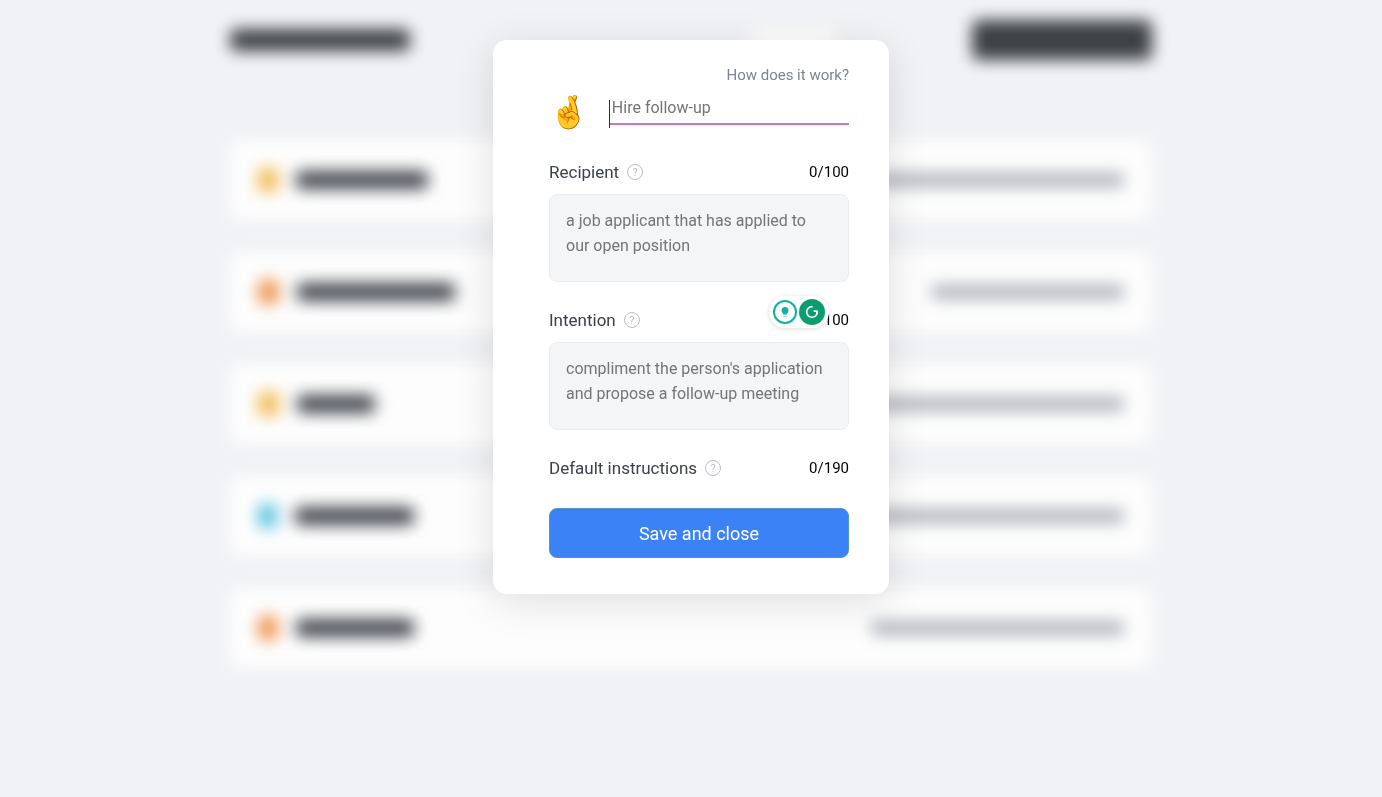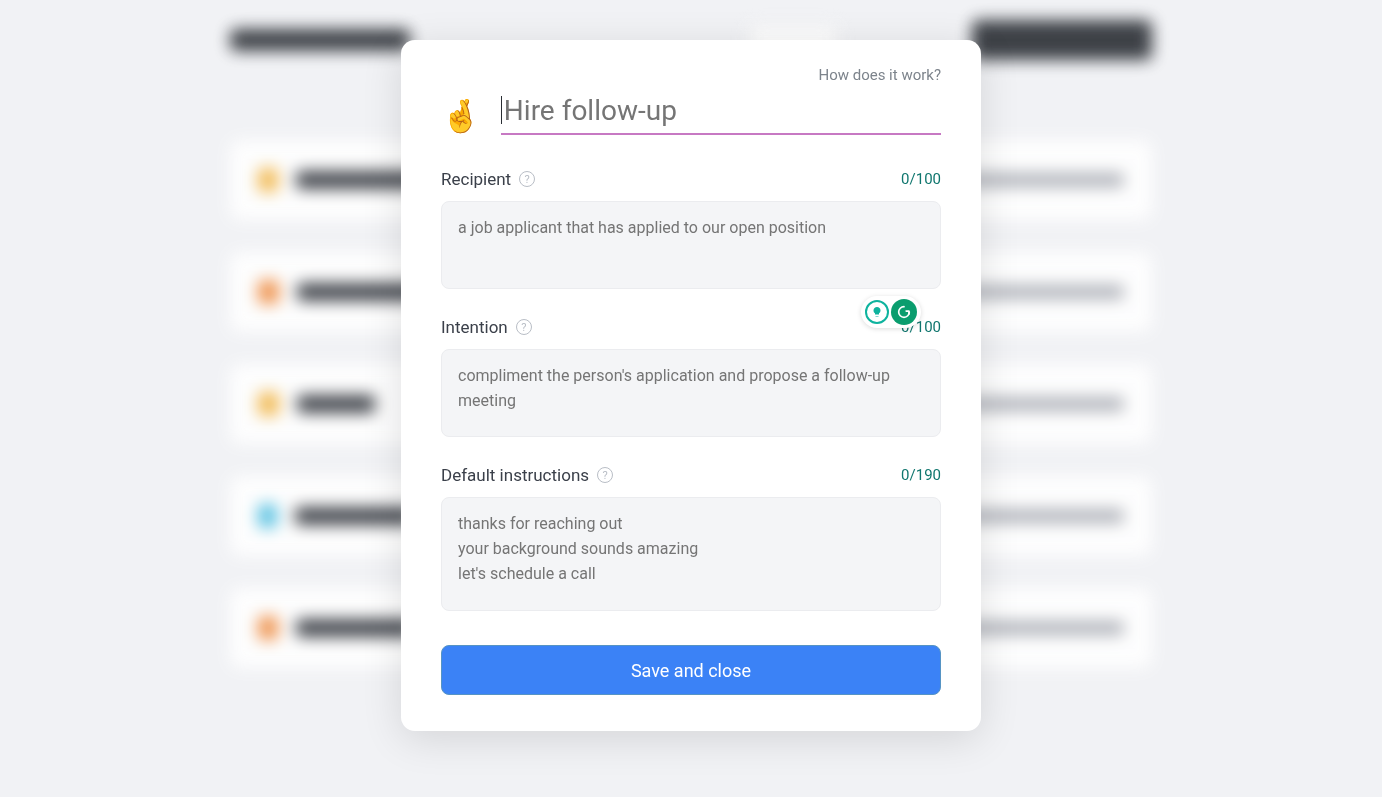--- a/index.html
+++ b/index.html
@@ -97,25 +97,25 @@
     .bg-row:nth-child(4) .bg-text2 { width: 350px; }
     .bg-row:nth-child(5) .bg-text1 { width: 140px; }
     .bg-row:nth-child(5) .bg-text2 { width: 300px; }
 
     
     .modal {
       position: absolute;
       left: 50%;
       top: 40px;
       transform: translateX(-50%);
-      width: 580px;
+      width: 396px;
       background: #fff;
       border-radius: 14px;
       box-shadow: 0 8px 40px rgba(0,0,0,0.12);
-      padding: 26px 40px 36px 40px;
+      padding: 26px 40px 36px 56px;
     }
     .help-link {
       text-align: right;
       color: #7d848c;
       font-size: 15px;
       cursor: pointer;
       margin-bottom: 10px;
     }
     .title-row {
       display: flex;
@@ -132,21 +132,21 @@
     .title-input-wrap {
       flex: 1;
       border-bottom: 2px solid #c779c3;
       padding-bottom: 6px;
       position: relative;
     }
     .title-input {
       width: 100%;
       border: none;
       outline: none;
-      font-size: 28px;
+      font-size: 16px;
       font-weight: 400;
       color: #4e5764;
       background: transparent;
       font-family: inherit;
       padding-left: 3px;
     }
     .title-caret {
       position: absolute;
       left: 0;
       top: 2px;
@@ -180,21 +180,21 @@
       border: 1.5px solid #b9bec6;
       border-radius: 50%;
       color: #b9bec6;
       font-size: 11px;
       display: flex;
       align-items: center;
       justify-content: center;
       line-height: 1;
     }
     .counter {
-      color: #0f766e;
+      color: #000000;
       font-size: 15px;
     }
     .textarea {
       width: 100%;
       background: #f4f5f7;
       border: 1px solid #ebecef;
       border-radius: 8px;
       padding: 14px 16px;
       font-size: 16px;
       color: #90949c;
@@ -329,23 +329,20 @@
   </div>
 
   <div class="field-block">
     <div class="field-header">
       <div class="field-label-wrap">
         <span class="field-label">Default instructions</span>
         <span class="help-icon">?</span>
       </div>
       <span class="counter">0/190</span>
     </div>
-    <textarea class="textarea ta-instructions" placeholder="thanks for reaching out
-your background sounds amazing
-let's schedule a call" style=""></textarea>
   </div>
 
   <button class="save-btn">Save and close</button>
 
   <div class="grammarly-widget">
     <div class="g-bulb">
       <svg width="12" height="12" viewBox="0 0 24 24" fill="#0eb39e">
           <path d="M9 21h6v-1H9v1zm3-19C8 2 5 5 5 9c0 2.4 1.2 4.5 3 5.7V17h8v-2.3c1.8-1.2 3-3.3 3-5.7 0-4-3-7-7-7z"></path>
         </svg>
     </div>

